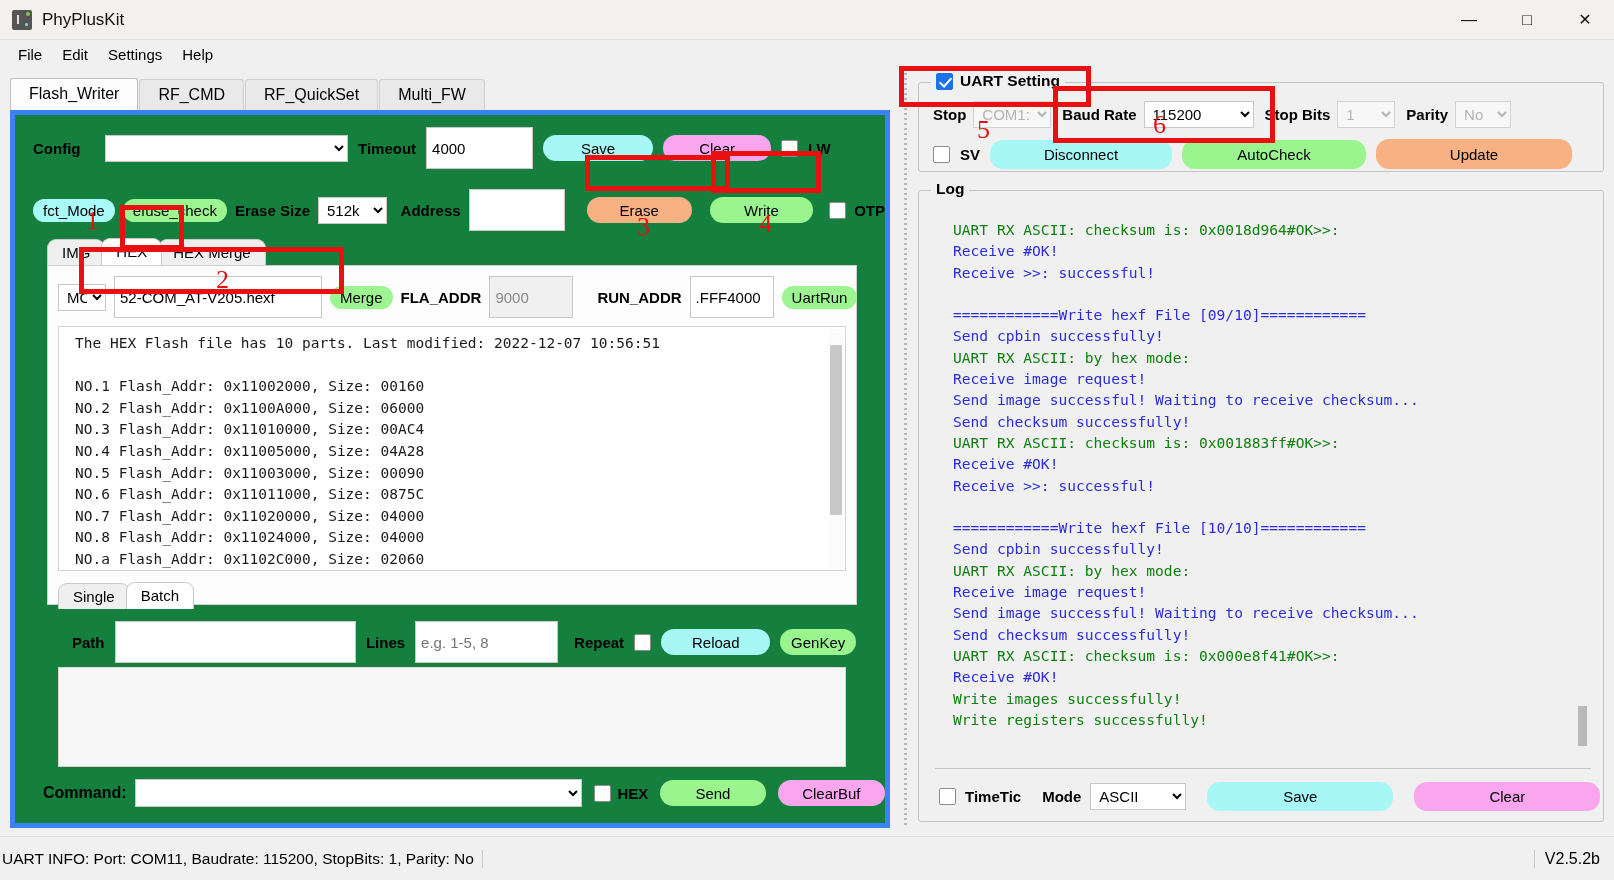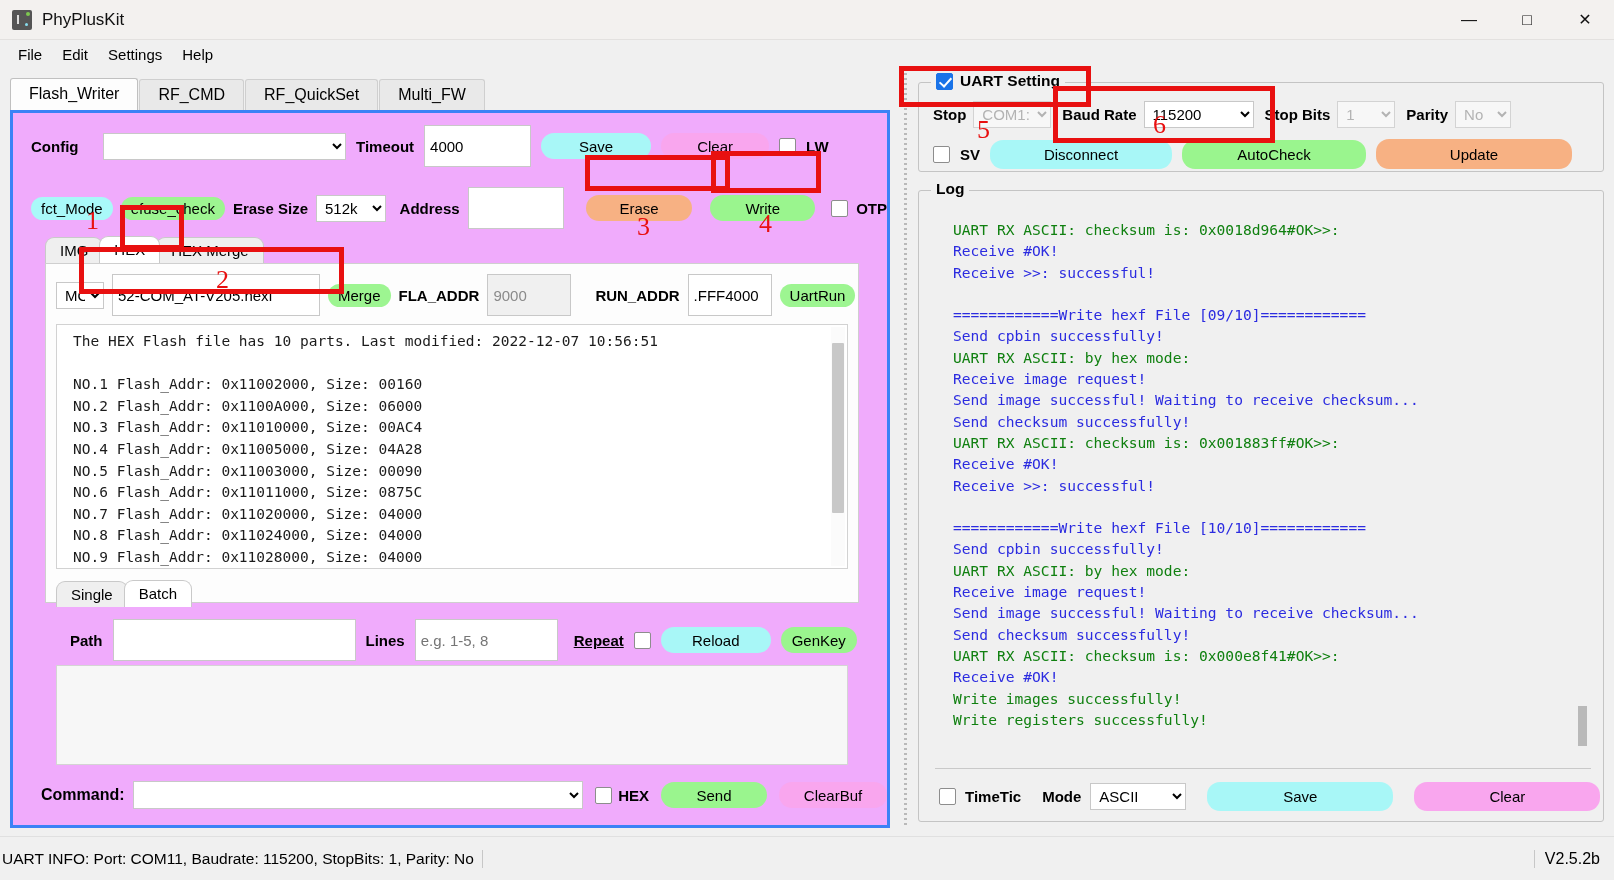--- a/index.html
+++ b/index.html
@@ -48,21 +48,21 @@
   
   #tabbar{display:flex;align-items:flex-end;height:32px;margin-left:10px;margin-top:10px;}
   .tab{
     padding:6px 18px;font-size:16px;background:#e9e9e9;
     border:1px solid #cfcfcf;border-bottom:none;color:#000;
     border-radius:3px 3px 0 0;margin-right:1px;
   }
   .tab.active{background:#fdfdfd;border-color:#c0c0c0;padding-bottom:7px;}
   #tabpanel{
     position:absolute;top:42px;left:10px;right:10px;bottom:0;
-    background:#f0abfc;border:3px solid #3b82f6;
+    background:#15803d;border:5px solid #3b82f6;
   }
 
   
   .row{display:flex;align-items:center;padding-left:18px;}
   .lbl{font-size:15px;font-weight:bold;color:#000;white-space:nowrap;}
 
   input.txt{
     font-family:"Liberation Sans", sans-serif;font-size:15px;
     border:1px solid #c8c8c8;background:#fff;height:42px;padding:1px 5px;
     outline:none;color:#000;
@@ -257,37 +257,36 @@
           <div>The HEX Flash file has 10 parts. Last modified: 2022-12-07 10:56:51</div>
           <div style="height:21.6px;"></div>
           <div>NO.1   Flash_Addr: 0x11002000, Size: 00160</div>
           <div>NO.2   Flash_Addr: 0x1100A000, Size: 06000</div>
           <div>NO.3   Flash_Addr: 0x11010000, Size: 00AC4</div>
           <div>NO.4   Flash_Addr: 0x11005000, Size: 04A28</div>
           <div>NO.5   Flash_Addr: 0x11003000, Size: 00090</div>
           <div>NO.6   Flash_Addr: 0x11011000, Size: 0875C</div>
           <div>NO.7   Flash_Addr: 0x11020000, Size: 04000</div>
           <div>NO.8   Flash_Addr: 0x11024000, Size: 04000</div>
-          <div>NO.9   Flash_Addr: 0x11028000, Size: 04000</div>
           <div>NO.a   Flash_Addr: 0x1102C000, Size: 02060</div>
           <div class="sb-track"></div>
           <div class="sb-thumb"></div>
         </div>
 
         <div class="subtabs" style="margin-left:10px;margin-top:8px;">
           <div class="subtab">Single</div>
           <div class="subtab active">Batch</div>
         </div>
 
         <div class="row" style="margin-top:12px;gap:10px;padding-left:24px;">
           <span class="lbl">Path</span>
           <input class="txt" style="width: 243px;" value="">
           <span class="lbl">Lines</span>
           <input class="txt" style="width: 143px;" placeholder="e.g. 1-5, 8">
-          <span class="lbl" style="margin-left:6px;text-decoration:underline;">Repeat</span>
+          <span class="lbl" style="margin-left:6px;">Repeat</span>
           <span class="cb"></span>
           <button class="btn btn-cyan" style="width:110px;">Reload</button>
           <button class="btn btn-green" style="width:76px;">GenKey</button>
         </div>
 
         <div id="batchbox"></div>
       </div>
 
       <div id="cmdrow">
         <span class="lbl" style="font-size:16px;">Command:</span>

